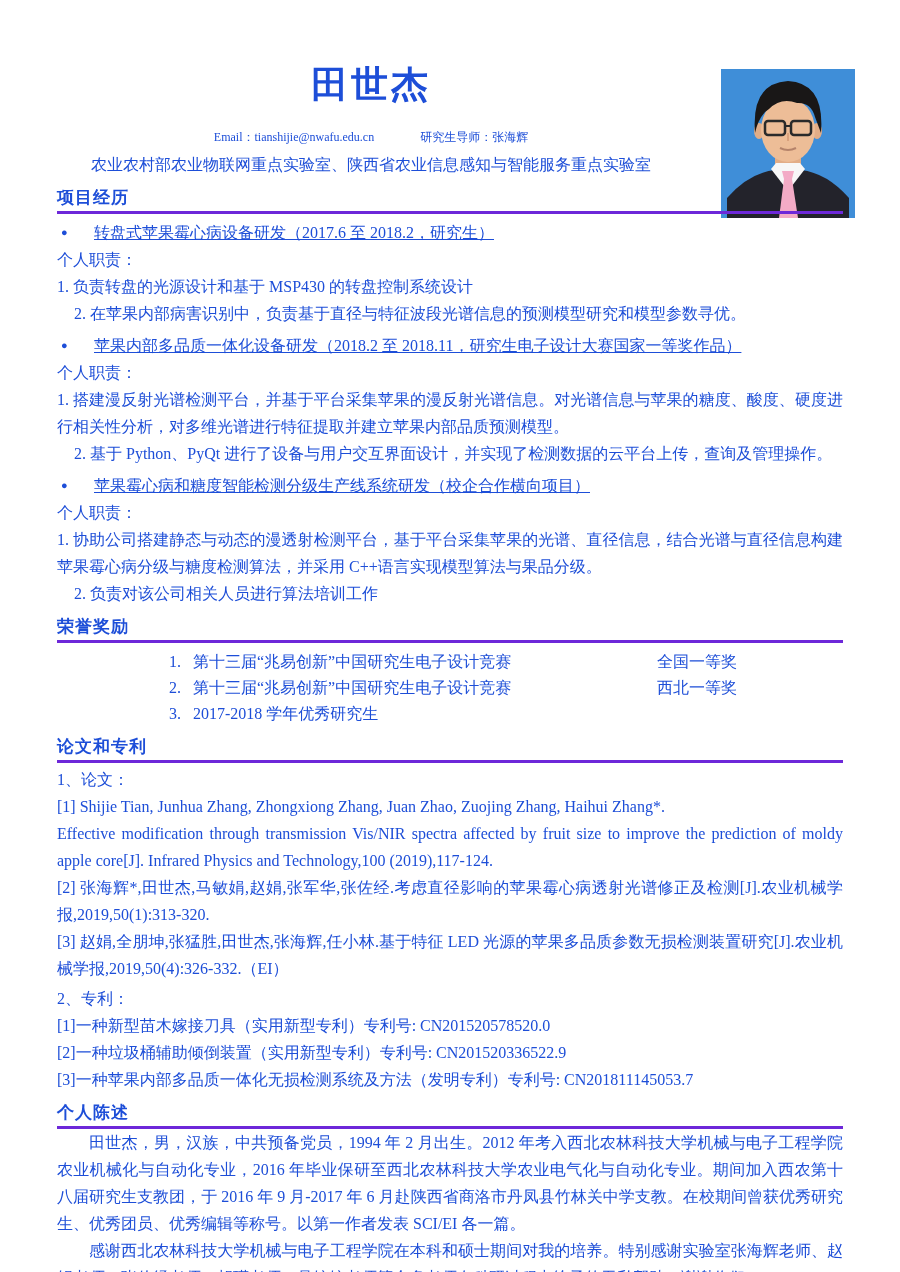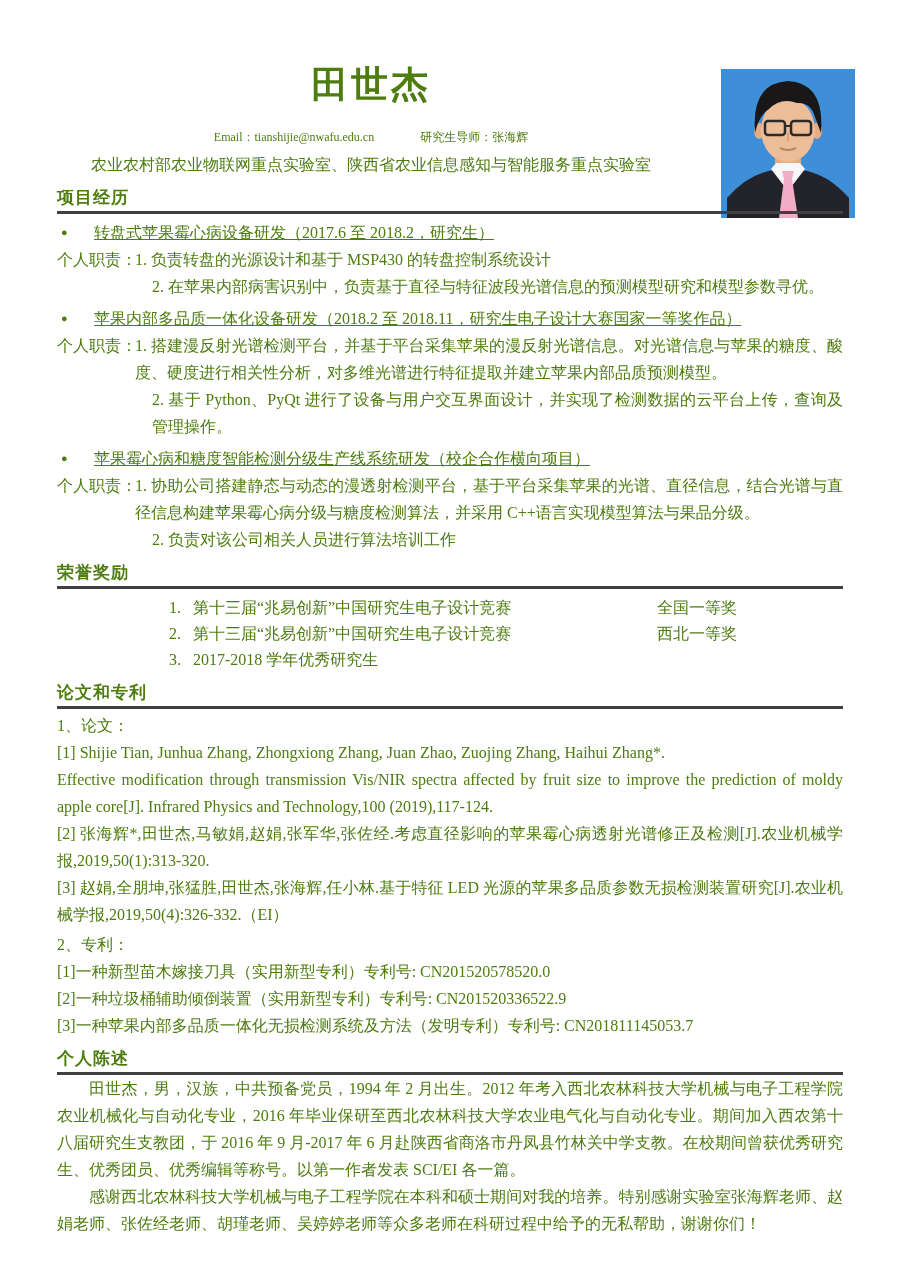--- a/index.html
+++ b/index.html
@@ -1,44 +1,44 @@
 <!DOCTYPE html>
 <html><head>
 <meta charset="utf-8">
 <style>
   html,body { margin:0; padding:0; background:#ffffff; }
   .page {
     position:relative;
     width:900px; height:1272px;
     background:#ffffff;
-    color:#4d7c0f;
+    color:#1d4ed8;
     font-family:"Liberation Serif","DejaVu Serif",serif;
     overflow:hidden;
   }
   .content { position:absolute; left:57px; top:0; width:786px; }
 
   
   .header-center { width:628px; text-align:center; padding-top:62px; }
   .name { font-size:37px; font-weight:bold; letter-spacing:3px; line-height:46px; }
   .info-line { font-size:16px; line-height:24px; margin-top:10px; }
   .contact-line { font-size:12px; line-height:27px; margin-top:16px; }
   .contact-line .gap { display:inline-block; width:46px; }
   .lab-line { font-size:16px; line-height:27px; }
   .photo { position:absolute; left:721px; top:69px; width:134px; height:149px; }
 
   
   .sec-header {
     font-size:17px; font-weight:bold; line-height:22px;
-    padding-bottom:2px; border-bottom:3px solid #404040;
+    padding-bottom:2px; border-bottom:3px solid #6d28d9;
     margin-top:9px; letter-spacing:1px;
   }
   .bullet-row { display:flex; font-size:16px; line-height:27px; margin-top:5px; }
   .bullet-dot { flex:none; width:33px; padding-left:4px; font-size:11px; }
   .bullet-text { flex:1;text-decoration:underline; }
-  .resp-row { display:flex; font-size:16px; line-height:27px; }
+  .resp-row { display:flex; font-size:16px; line-height:27px;flex-direction:column; }
   .resp-label { flex:none; width:78px; white-space:nowrap; }
   .duties { flex:1; }
   .duty { text-align:justify; }
   .duty-indent { padding-left:17px; }
 
   
   .honors-block { margin-top:6px; }
   .honor-row { display:flex; font-size:16px; line-height:26px; padding-left:112px; }
   .honor-no { flex:none; width:24px; }
   .honor-text { flex:none; width:464px; }

